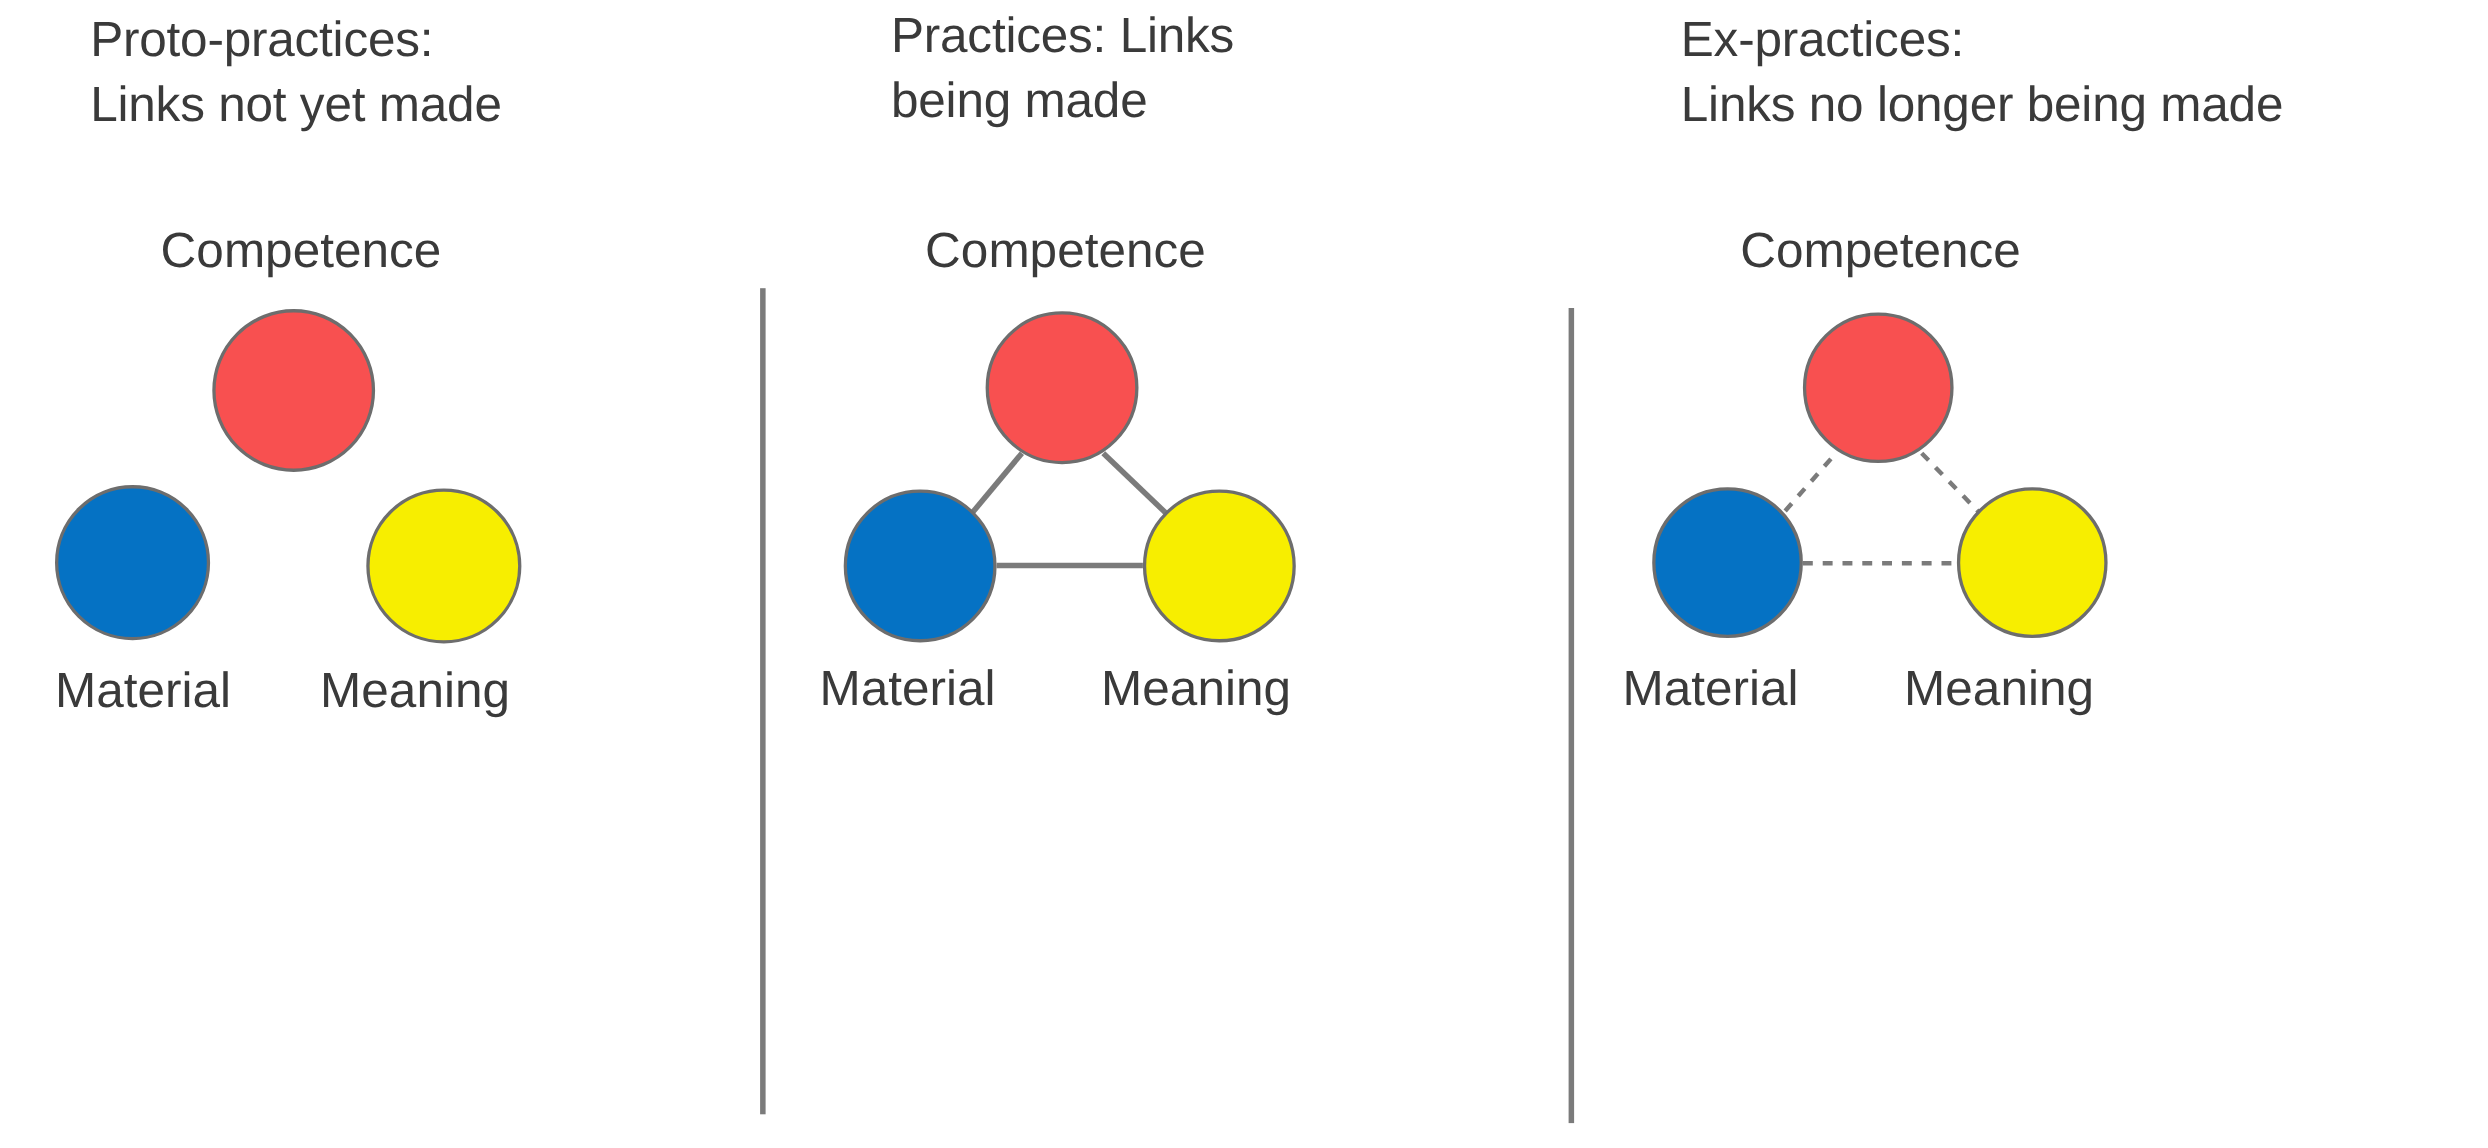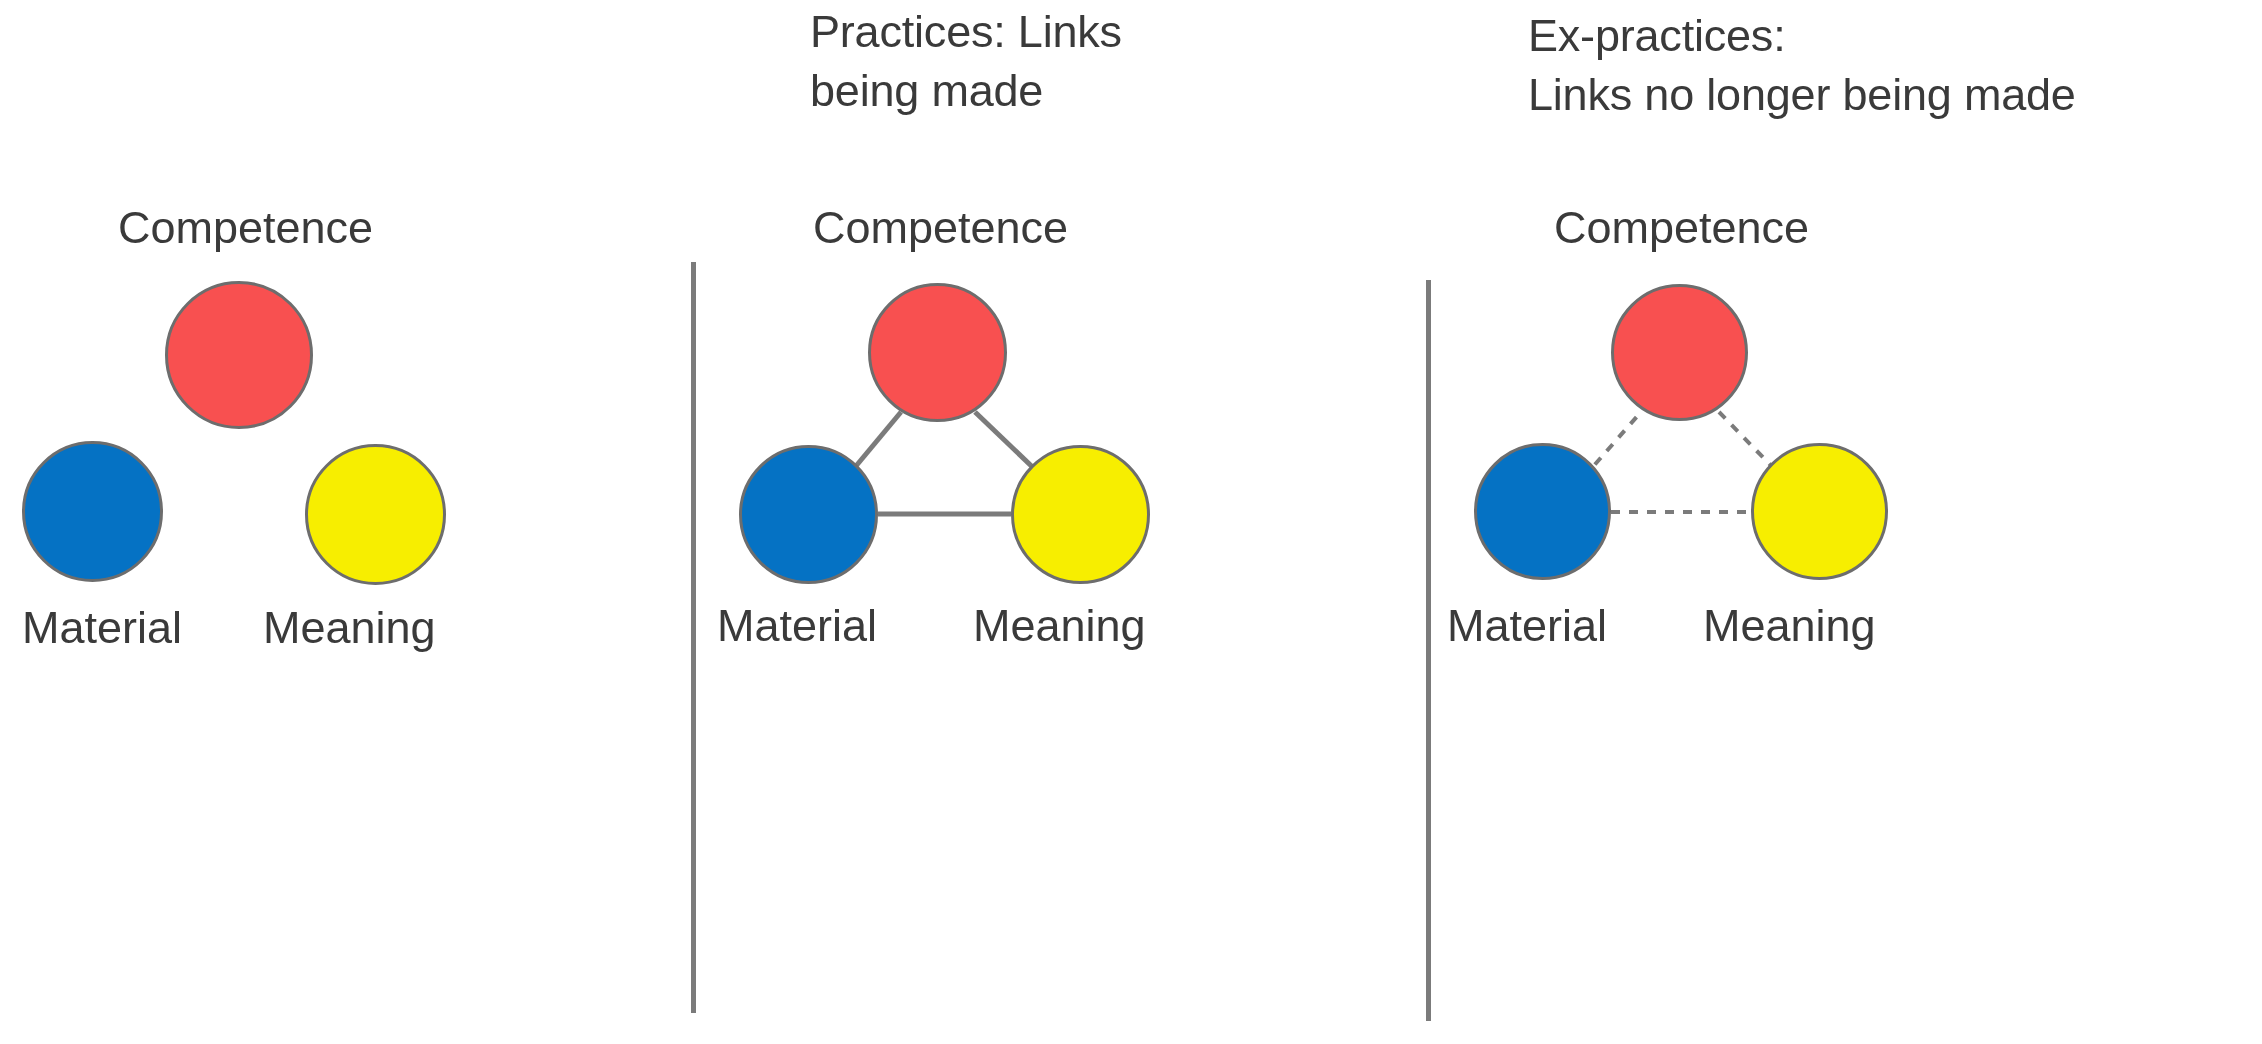--- a/index.html
+++ b/index.html
@@ -40,20 +40,21 @@
     background: #7b7b7b;
   }
   #div-1 { left: 691px;  top: 262px; height: 751px; }
   #div-2 { left: 1426px; top: 280px; height: 741px; }
 
   
   .panel {
     position: absolute;
     top: 0;
     height: 788px;
+    margin-left: 28px;
   }
   #panel-1 { left: 0px;    width: 691px; }
   #panel-2 { left: 696px;  width: 730px; }
   #panel-3 { left: 1431px; width: 831px; }
 
   .node-label {
     position: absolute;
     font-size: 45px;
     line-height: 1;
     color: #3a3a3a;
@@ -98,20 +99,22 @@
   #p3-blue   { left: 43px;  top: 443px; width: 137px; height: 137px; }
   #p3-yellow { left: 320px; top: 443px; width: 137px; height: 137px; }
   #p3-material-label { left: 16px;  top: 603px; }
   #p3-meaning-label  { left: 272px; top: 603px; }
 </style>
 </head>
 <body>
 
 <div id="stage">
 
+  <div class="panel-header" id="hdr-1">Proto-practices:
+Links not yet made</div>
 
   <div class="panel-header" id="hdr-2">Practices: Links
 being made</div>
 
   <div class="panel-header" id="hdr-3">Ex-practices:
 Links no longer being made</div>
 
   <div class="divider" id="div-1"></div>
   <div class="divider" id="div-2"></div>
 

